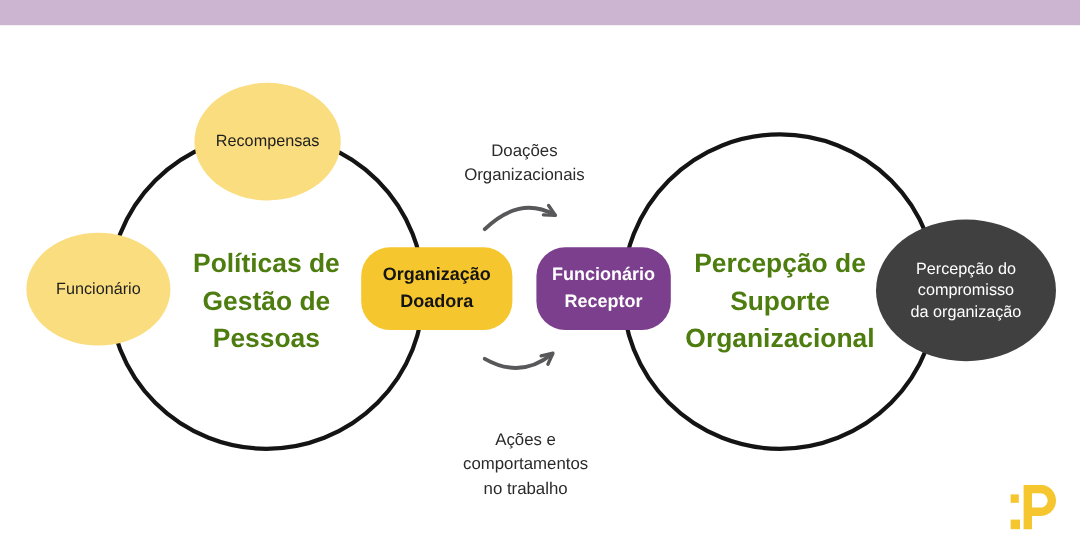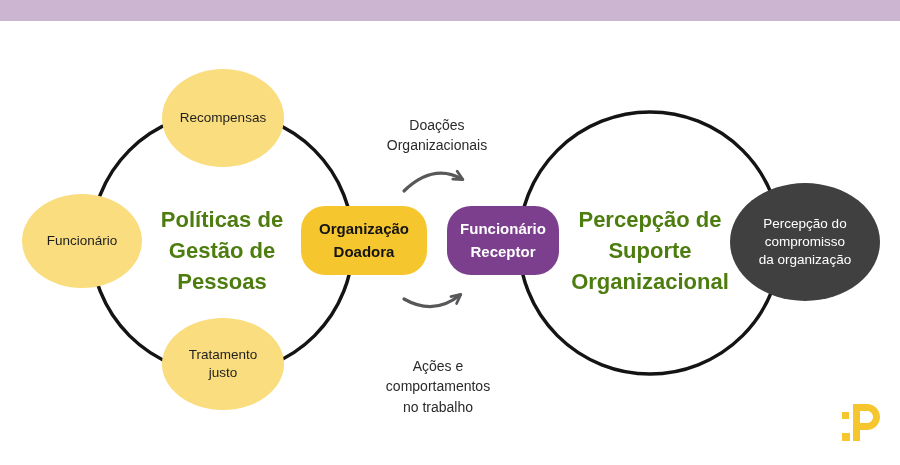--- a/index.html
+++ b/index.html
@@ -118,24 +118,20 @@
 Organizacional</div>
 
   <div class="ellipse light el-recompensas">
     <span class="txt">Recompensas</span>
   </div>
 
   <div class="ellipse light el-valorizacao">
     <span class="txt">Funcionário</span>
   </div>
 
-  <div class="ellipse light el-tratamento">
-    <span class="txt">Tratamento
-justo</span>
-  </div>
 
   <div class="node-box box-donor txt">Organização
 Doadora</div>
 
   <div class="node-box box-receiver txt">Funcionário
 Receptor</div>
 
   <div class="arrow-label label-top txt">Doações
 Organizacionais</div>
 

